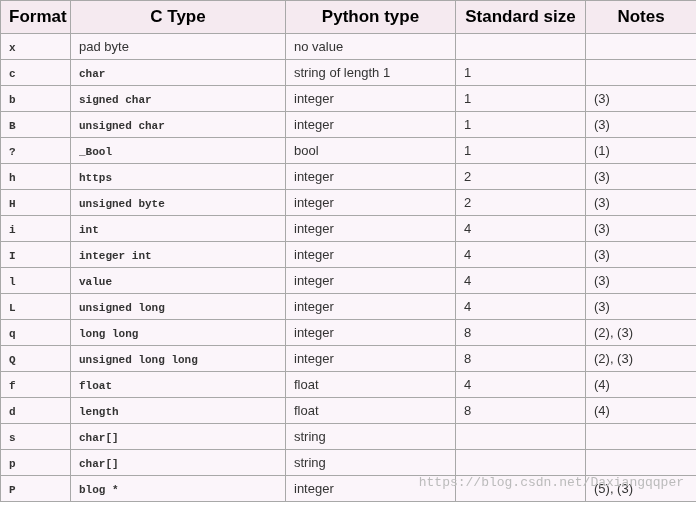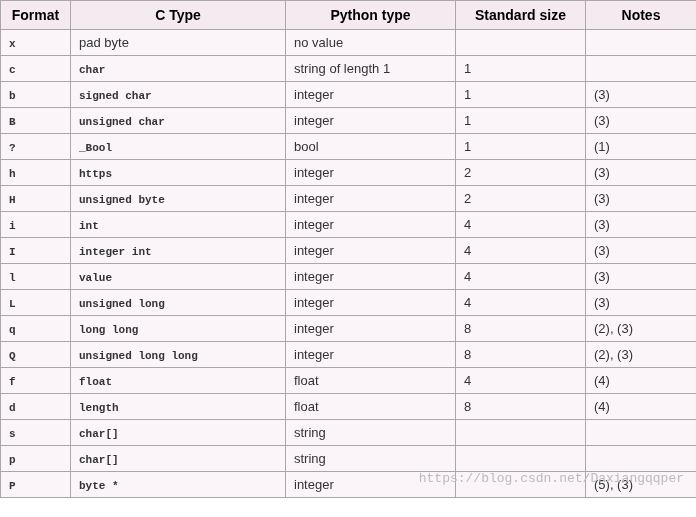--- a/index.html
+++ b/index.html
@@ -17,21 +17,21 @@
     }
     th, td {
       border: 1px solid #a8a8a8;
       text-align: left;
       vertical-align: middle;
     }
     th {
       background: #f5eaf0;
       font-weight: bold;
       padding: 6px 8px;
-      font-size: 14px;
+      font-size: 17px;
       text-align: center;
     }
     td {
       background: #fbf5fa;
       padding: 4px 8px;
       height: 26px;
       font-size: 13px;
       color: #333;
     }
     col.c1 { width: 70px; }
@@ -190,21 +190,21 @@
       </tr>
       <tr>
         <td><span class="mono">p</span></td>
         <td><span class="mono">char[]</span></td>
         <td>string</td>
         <td></td>
         <td></td>
       </tr>
       <tr>
         <td><span class="mono">P</span></td>
-        <td><span class="mono">byte *</span></td>
+        <td><span class="mono">blog *</span></td>
         <td>integer</td>
         <td></td>
         <td>(5), (3)</td>
       </tr>
     </tbody>
 </table>
 
 <div class="watermark">https://blog.csdn.net/Daxiangqqper</div>
 
 </body></html>

